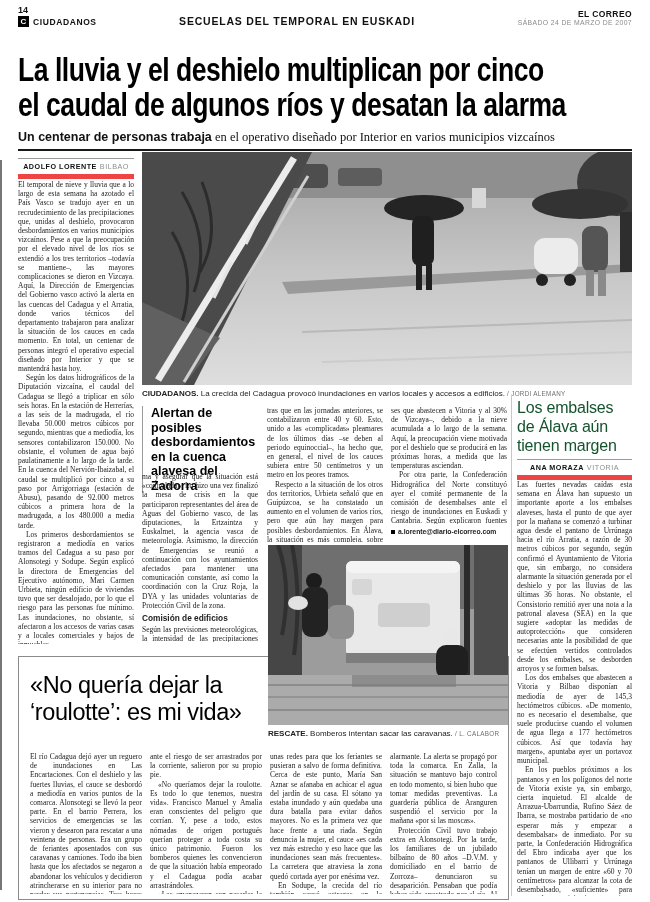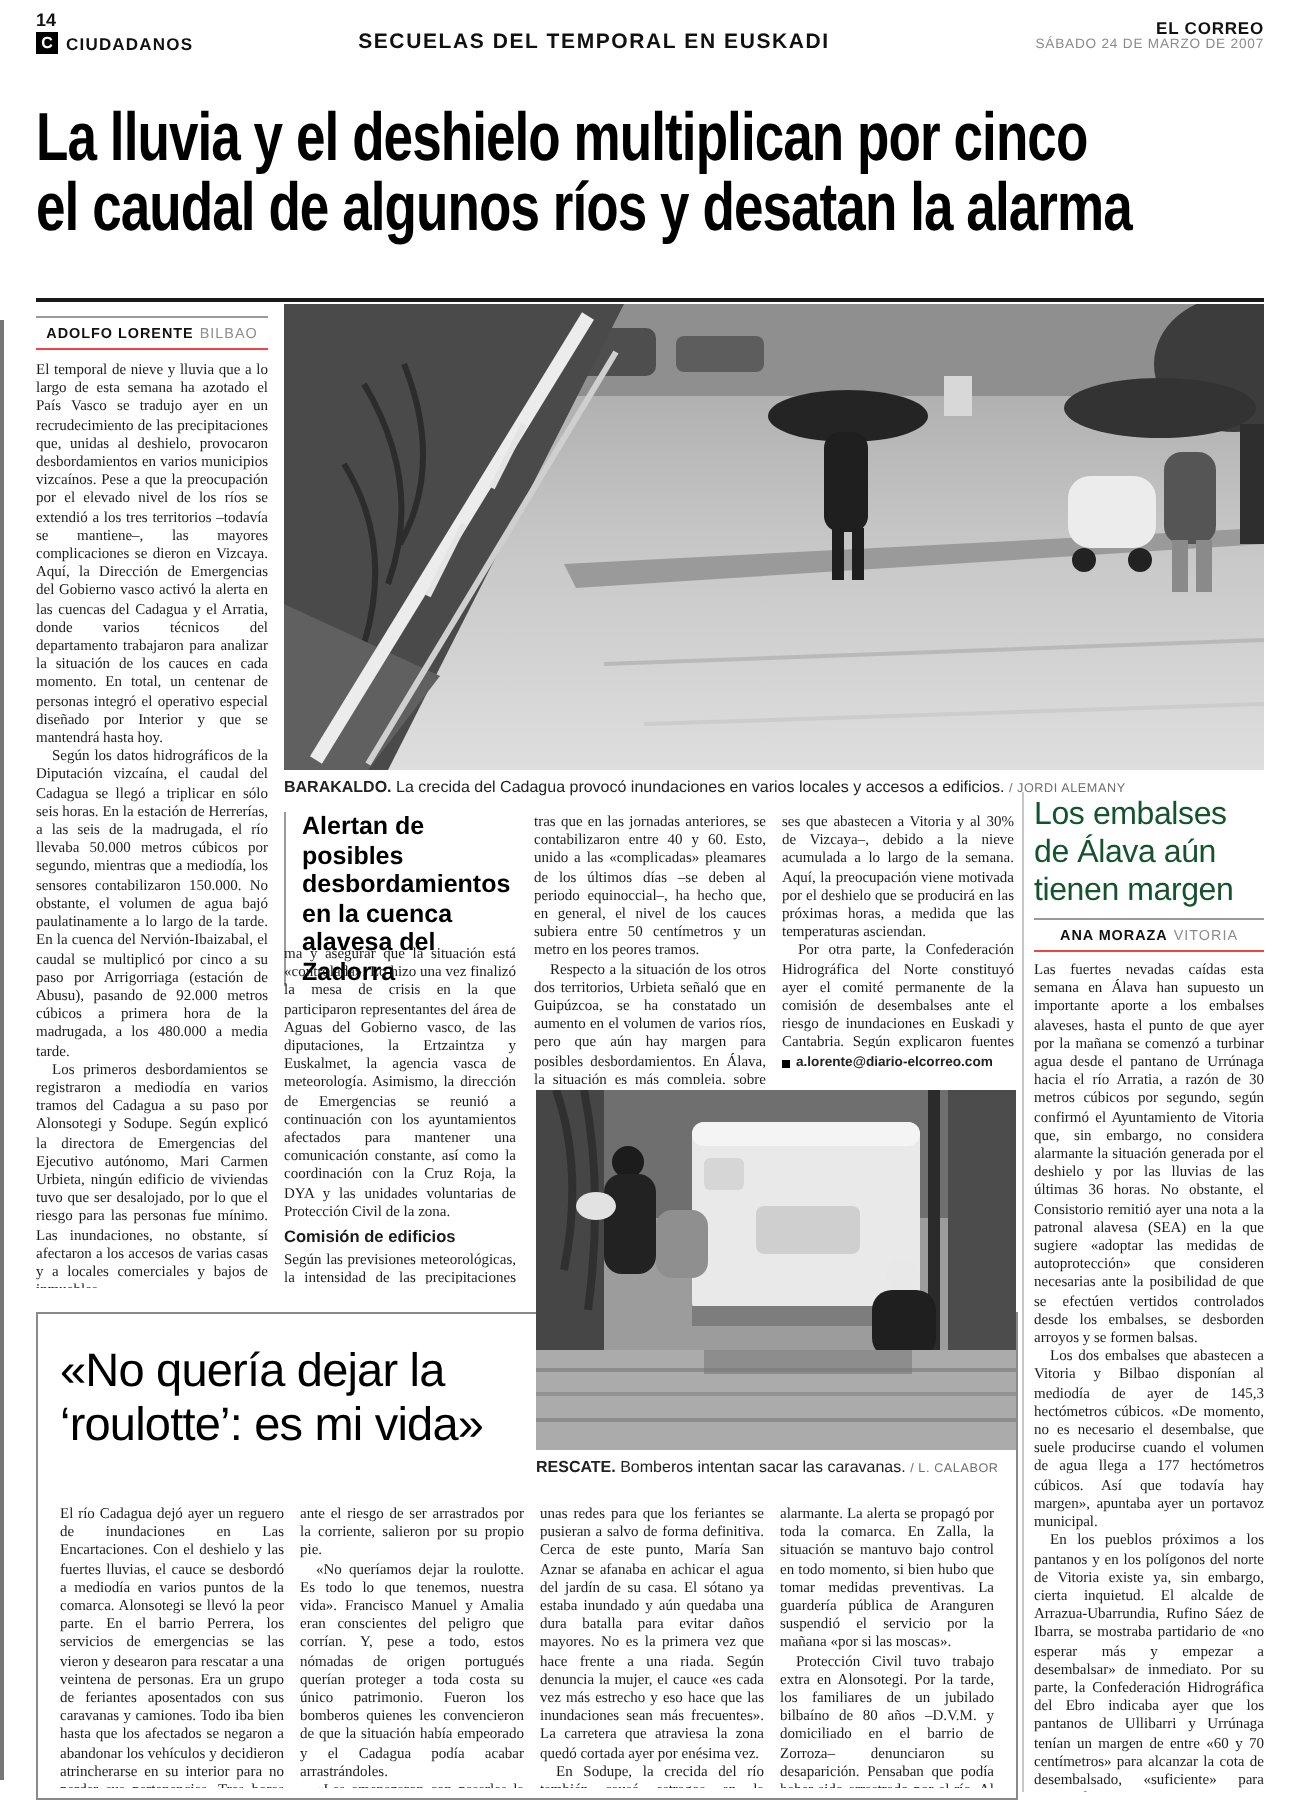--- a/index.html
+++ b/index.html
@@ -20,21 +20,21 @@
 
   
   .main-headline{transform:scaleX(.78);transform-origin:0 0;}
   .main-headline div{font-family:"Liberation Sans",sans-serif;font-weight:700;font-size:34px;
         line-height:35px;letter-spacing:-.6px;white-space:nowrap;color:#000;}
   .deck{white-space:nowrap;overflow:hidden;width:614px;font-size:12.5px;}
   .deck b{font-family:"Liberation Sans",sans-serif;font-weight:700;font-size:12.5px;}
   .deck-rule{height:2px;background:#191919;}
 
   .byline{font-family:"Liberation Sans",sans-serif;font-size:7.2px;letter-spacing:.5px;text-align:center;
-        border-top:1px solid #9a9a9a;border-bottom:1px solid #ef4444;padding:3px 0;}
+        border-top:1px solid #9a9a9a;border-bottom:5px solid #ef4444;padding:3px 0;}
   .byline .name{font-weight:700;color:#111;}
   .byline .place{color:#8d8d8d;margin-left:3px;}
   .byline.left{text-align:left;}
 
   .body-text{font-size:7.5px;line-height:9.2px;text-align:justify;color:#1b1b1b;overflow:hidden;hyphens:auto;}
   .para{margin:0;text-indent:8px;}
   .para.first{text-indent:0;}
   .colhead{font-family:"Liberation Sans",sans-serif;font-weight:700;font-size:8.3px;margin:4px 0 2px;text-indent:0;}
 
   .caption{font-family:"Liberation Sans",sans-serif;font-size:8px;color:#222;line-height:9.5px;}
@@ -68,20 +68,23 @@
     <div class="section-logo">C</div>
     <div class="section-label">CIUDADANOS</div>
   </div>
   <div class="abs kicker" style="left:0;top:15px;">SECUELAS DEL TEMPORAL EN EUSKADI</div>
   <div class="abs masthead" style="right:18px;top:9px;width:200px;">EL CORREO</div>
   <div class="abs issue-date" style="right:18px;top:19px;width:200px;">SÁBADO 24 DE MARZO DE 2007</div>
 
   <div class="abs main-headline" style="left:18px;top:52px;width:790px;">
     <div>La lluvia y el deshielo multiplican por cinco</div>
     <div>el caudal de algunos ríos y desatan la alarma</div>
+  </div>
+  <div class="abs deck" style="left:18px;top:130px;">
+    <b>Un centenar de personas trabaja</b><span> en el operativo diseñado por Interior en varios municipios vizcaínos</span>
   </div>
   <div class="abs deck-rule" style="left:18px;top:149px;width:614px;"></div>
 
   <div class="abs byline" style="left:18px;top:158px;width:116px;">
     <span class="name">ADOLFO LORENTE</span><span class="place">BILBAO</span>
   </div>
 
   <div class="abs body-text" style="left:18px;top:180px;width:116px;height:464px;">
       <p class="para first">El temporal de nieve y lluvia que a lo largo de esta semana ha azotado el País Vasco se tradujo ayer en un recrudecimiento de las precipitaciones que, unidas al deshielo, provocaron desbordamientos en varios municipios vizcaínos. Pese a que la preocupación por el elevado nivel de los ríos se extendió a los tres territorios –todavía se mantiene–, las mayores complicaciones se dieron en Vizcaya. Aquí, la Dirección de Emergencias del Gobierno vasco activó la alerta en las cuencas del Cadagua y el Arratia, donde varios técnicos del departamento trabajaron para analizar la situación de los cauces en cada momento. En total, un centenar de personas integró el operativo especial diseñado por Interior y que se mantendrá hasta hoy.</p>
       <p class="para">Según los datos hidrográficos de la Diputación vizcaína, el caudal del Cadagua se llegó a triplicar en sólo seis horas. En la estación de Herrerías, a las seis de la madrugada, el río llevaba 50.000 metros cúbicos por segundo, mientras que a mediodía, los sensores contabilizaron 150.000. No obstante, el volumen de agua bajó paulatinamente a lo largo de la tarde. En la cuenca del Nervión-Ibaizabal, el caudal se multiplicó por cinco a su paso por Arrigorriaga (estación de Abusu), pasando de 92.000 metros cúbicos a primera hora de la madrugada, a los 480.000 a media tarde.</p>
@@ -123,21 +126,21 @@
     <circle cx="400" cy="128" r="6" fill="#222222"></circle>
       <circle cx="428" cy="128" r="6" fill="#222222"></circle>
     <rect x="440" y="74" width="26" height="46" rx="9" fill="#555555"></rect>
     <rect x="444" y="118" width="8" height="26" fill="#8a8a8a"></rect>
       <rect x="456" y="118" width="8" height="26" fill="#8a8a8a"></rect>
     <rect x="478" y="60" width="12" height="60" fill="#2e2e2e"></rect>
     <line x1="160" y1="180" x2="490" y2="168" stroke="#b9b9b9" stroke-width="2"></line>
     <line x1="180" y1="210" x2="490" y2="200" stroke="#cccccc" stroke-width="2"></line>
   </svg>
   <div class="abs caption" style="left:142px;top:389px;width:490px;">
-    <span class="tag">BARAKALDO.</span>
+    <span class="tag">CIUDADANOS.</span>
     <span>La crecida del Cadagua provocó inundaciones en varios locales y accesos a edificios.</span>
     <span class="credit">/ JORDI ALEMANY</span>
   </div>
 
   <div class="abs inset-head" style="left:142px;top:406px;width:106px;">Alertan de posibles desbordamientos en la cuenca alavesa del Zadorra</div>
 
   <div class="abs body-text" style="left:142px;top:472px;width:116px;height:170px;">
     <div>
         <p class="para first">ma y asegurar que la situación está «controlada». Lo hizo una vez finalizó la mesa de crisis en la que participaron representantes del área de Aguas del Gobierno vasco, de las diputaciones, la Ertzaintza y Euskalmet, la agencia vasca de meteorología. Asimismo, la dirección de Emergencias se reunió a continuación con los ayuntamientos afectados para mantener una comunicación constante, así como la coordinación con la Cruz Roja, la DYA y las unidades voluntarias de Protección Civil de la zona.</p>
       </div>

